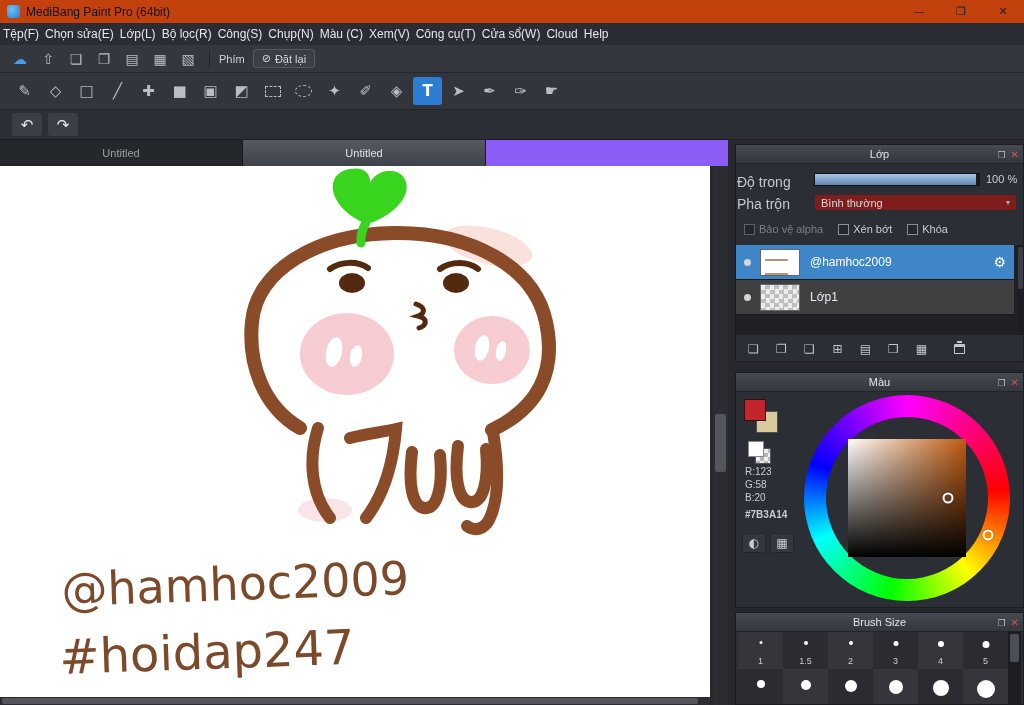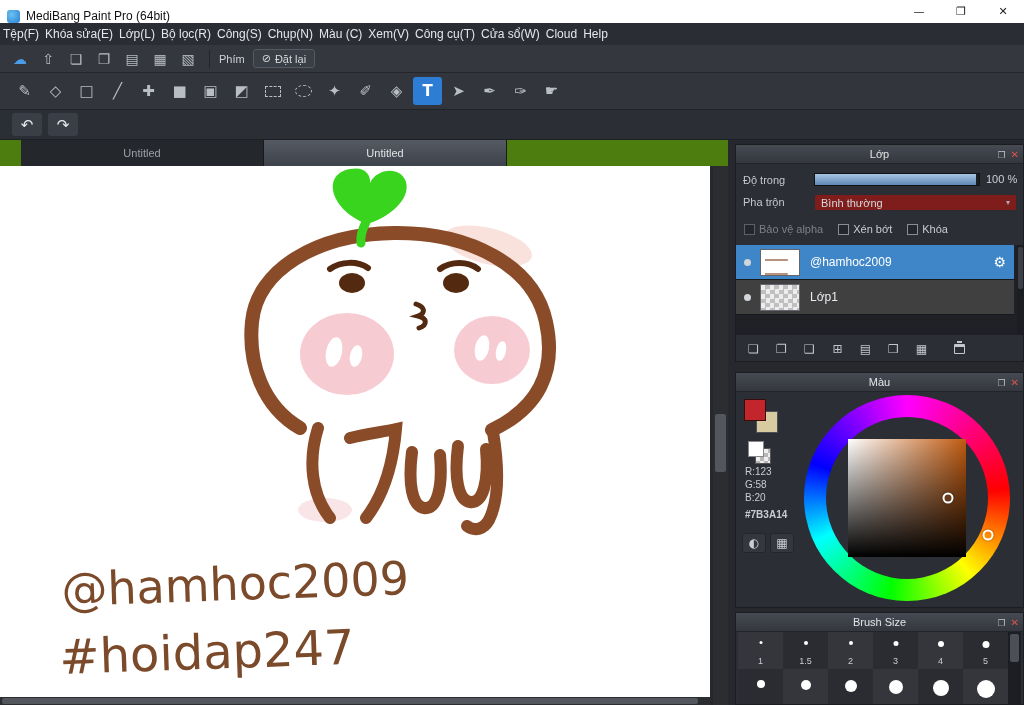--- a/index.html
+++ b/index.html
@@ -1,22 +1,22 @@
 <!DOCTYPE html>
 <html><head>
 <meta charset="utf-8">
 <style>
   * { margin:0; padding:0; box-sizing:border-box; }
   html,body { width:1024px; height:705px; overflow:hidden; }
   body { position:relative; background:#26282e; font-family:"Liberation Sans",sans-serif; }
   .glyphf { font-family:"DejaVu Sans",sans-serif; }
 
   
-  .titlebar { position:absolute; left:0; top:0; width:1024px; height:23px; background:#ffffff;
-              display:flex; align-items:flex-end; font-size:12px; color:#111; }
+  .titlebar { position:absolute; left:0; top:0; width:1024px; height:23px; background:#c2410c;
+              display:flex; align-items:center; font-size:12px; color:#111; }
   .app-icon { width:13px; height:13px; margin:0 6px 0 7px; border-radius:3px;
               background:radial-gradient(circle at 35% 35%, #6cc2f2, #2a7fd4); }
   .win-controls { margin-left:auto; display:flex; height:23px; }
   .win-btn { width:42px; height:23px; display:flex; align-items:center; justify-content:center;
              font-size:11px; color:#222; font-family:"DejaVu Sans",sans-serif; cursor:default; }
 
   
   .menubar { position:absolute; left:0; top:23px; width:1024px; height:22px; background:#2b2d34;
              display:flex; align-items:center; list-style:none; }
   .menu-item { padding:0 3px; font-size:12px; color:#e4e6e9; line-height:22px; }
@@ -42,21 +42,21 @@
   .tool.dashed-rect .glyph { width:16px; height:11px; border:1px dashed #b9bdc4; }
   .tool.dashed-ellipse .glyph { width:17px; height:12px; border:1px dashed #b9bdc4; border-radius:50%; }
 
   
   .undorow { position:absolute; left:0; top:110px; width:1024px; height:30px; background:#2b2e35;
              border-bottom:1px solid #1d1f24; display:flex; align-items:center; padding-left:12px; gap:6px; }
   .hist-btn { width:30px; height:23px; background:#3a3e46; border:none; border-radius:3px; color:#e8eaed;
               font-size:15px; display:flex; align-items:center; justify-content:center; }
 
   
-  .tabbar { position:absolute; left:0; top:140px; width:728px; height:26px; background:#4d7c0f; display:flex;padding-left:21px; }
+  .tabbar { position:absolute; left:0; top:140px; width:728px; height:26px; background:#8b5cf6; display:flex; }
   .tab { width:243px; height:26px; line-height:26px; text-align:center; font-size:11px; color:#9ca0a6;
          background:#24272c; border-right:1px solid #17191d; }
   .tab.active { background:linear-gradient(#555a63,#3e424a); color:#e0e2e5; }
 
   
   .canvas-region { position:absolute; left:0; top:166px; width:728px; height:539px; background:#26282e; }
   .canvas { position:absolute; left:0; top:0; width:710px; height:531px; background:#ffffff; }
   .canvas svg { display:block; width:710px; height:531px; font-family:"DejaVu Sans",sans-serif; }
   .vscroll { position:absolute; right:0; top:0; width:15px; height:539px; background:#2b2d31; }
   .vscroll .thumb { position:absolute; left:2px; top:248px; width:11px; height:58px; background:#53565c; border-radius:2px; }
@@ -67,21 +67,21 @@
   .right-panel { position:absolute; left:735px; top:140px; width:289px; height:565px; }
   .panel-sec { position:absolute; left:0; width:289px; background:#2b2e34; border:1px solid #1b1d21; }
   .phead { position:relative; height:19px; background:linear-gradient(#464a53,#34373d);
            border-bottom:1px solid #22242a; }
   .ptitle { position:absolute; left:0; right:0; text-align:center; font-size:11px; color:#e3e5e8; line-height:19px; }
   .phicons { position:absolute; right:4px; top:0; height:19px; display:flex; align-items:center; gap:5px; }
   .pop { font-size:9px; color:#c3c7cd; }
   .pclose { font-size:10px; color:#d9534f; font-weight:bold; }
 
   .layer-sec { top:4px; height:218px; }
-  .row-label { position:absolute; left:7px; font-size:11px; color:#c4c7cc; }
+  .row-label { position:absolute; left:1px; font-size:14px; color:#c4c7cc; }
   .slider { position:absolute; left:78px; top:28px; width:166px; height:13px; background:#1a1c20;
             border:1px solid #101216; }
   .slider-fill { width:98%; height:100%; background:linear-gradient(#a8c4e4,#5f88b4); }
   .opacity-val { position:absolute; left:250px; top:28px; font-size:11px; color:#ccd0d4; }
   .select { position:absolute; left:78px; top:49px; width:203px; height:17px; background:#7f1d1d;
             border:1px solid #2a2d32; border-radius:2px; display:flex; align-items:center;
             padding:0 6px; font-size:11px; color:#d6d8db; }
   .select .caret { margin-left:auto; font-size:8px; color:#aaadb2; }
   .check-row { position:absolute; left:8px; top:78px; display:flex; }
   .check-item { display:inline-flex; align-items:center; gap:4px; margin-right:15px; font-size:11px; color:#c9ccd1; }
@@ -163,21 +163,21 @@
   <span class="title">MediBang Paint Pro (64bit)</span>
   <div class="win-controls">
     <span class="win-btn">—</span>
     <span class="win-btn">❐</span>
     <span class="win-btn">✕</span>
   </div>
 </div>
 
 <ul class="menubar">
   <li class="menu-item">Tệp(F)</li>
-    <li class="menu-item">Khóa sửa(E)</li>
+    <li class="menu-item">Chọn sửa(E)</li>
     <li class="menu-item">Lớp(L)</li>
     <li class="menu-item">Bộ lọc(R)</li>
     <li class="menu-item">Công(S)</li>
     <li class="menu-item">Chụp(N)</li>
     <li class="menu-item">Màu (C)</li>
     <li class="menu-item">Xem(V)</li>
     <li class="menu-item">Công cụ(T)</li>
     <li class="menu-item">Cửa sổ(W)</li>
     <li class="menu-item">Cloud</li>
     <li class="menu-item">Help</li>

